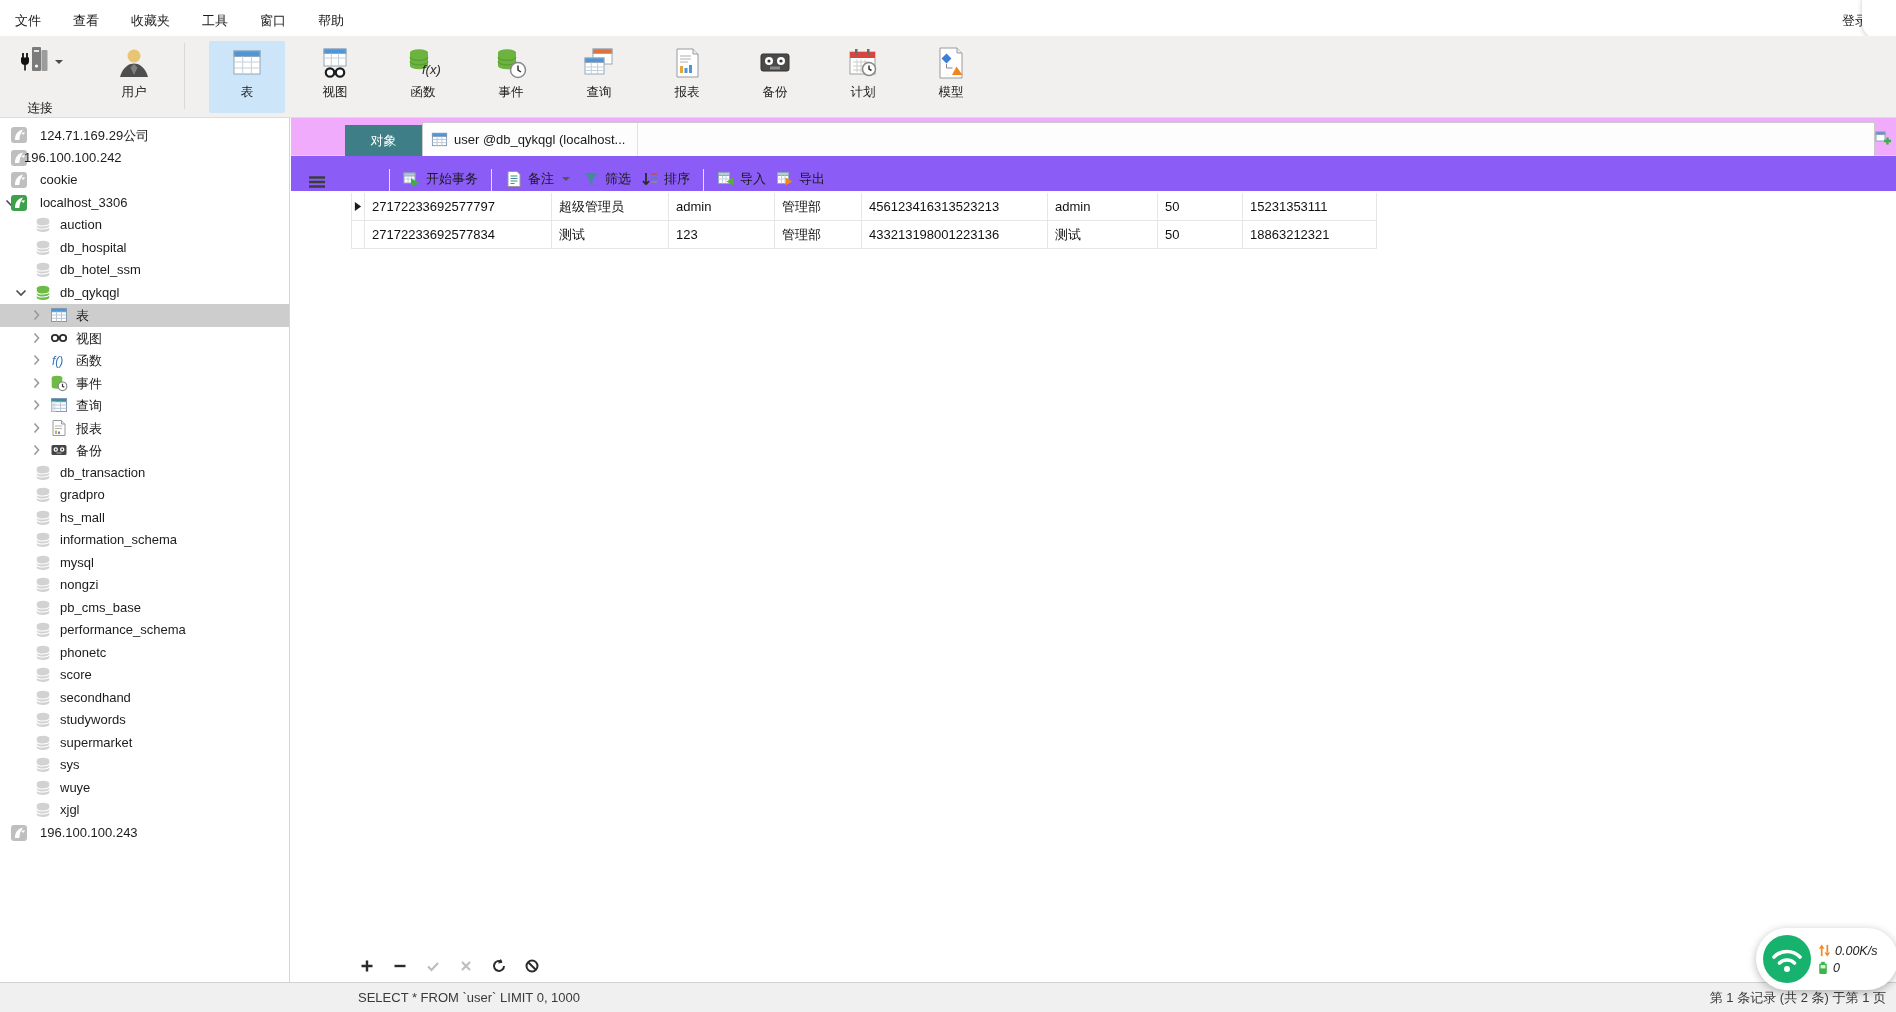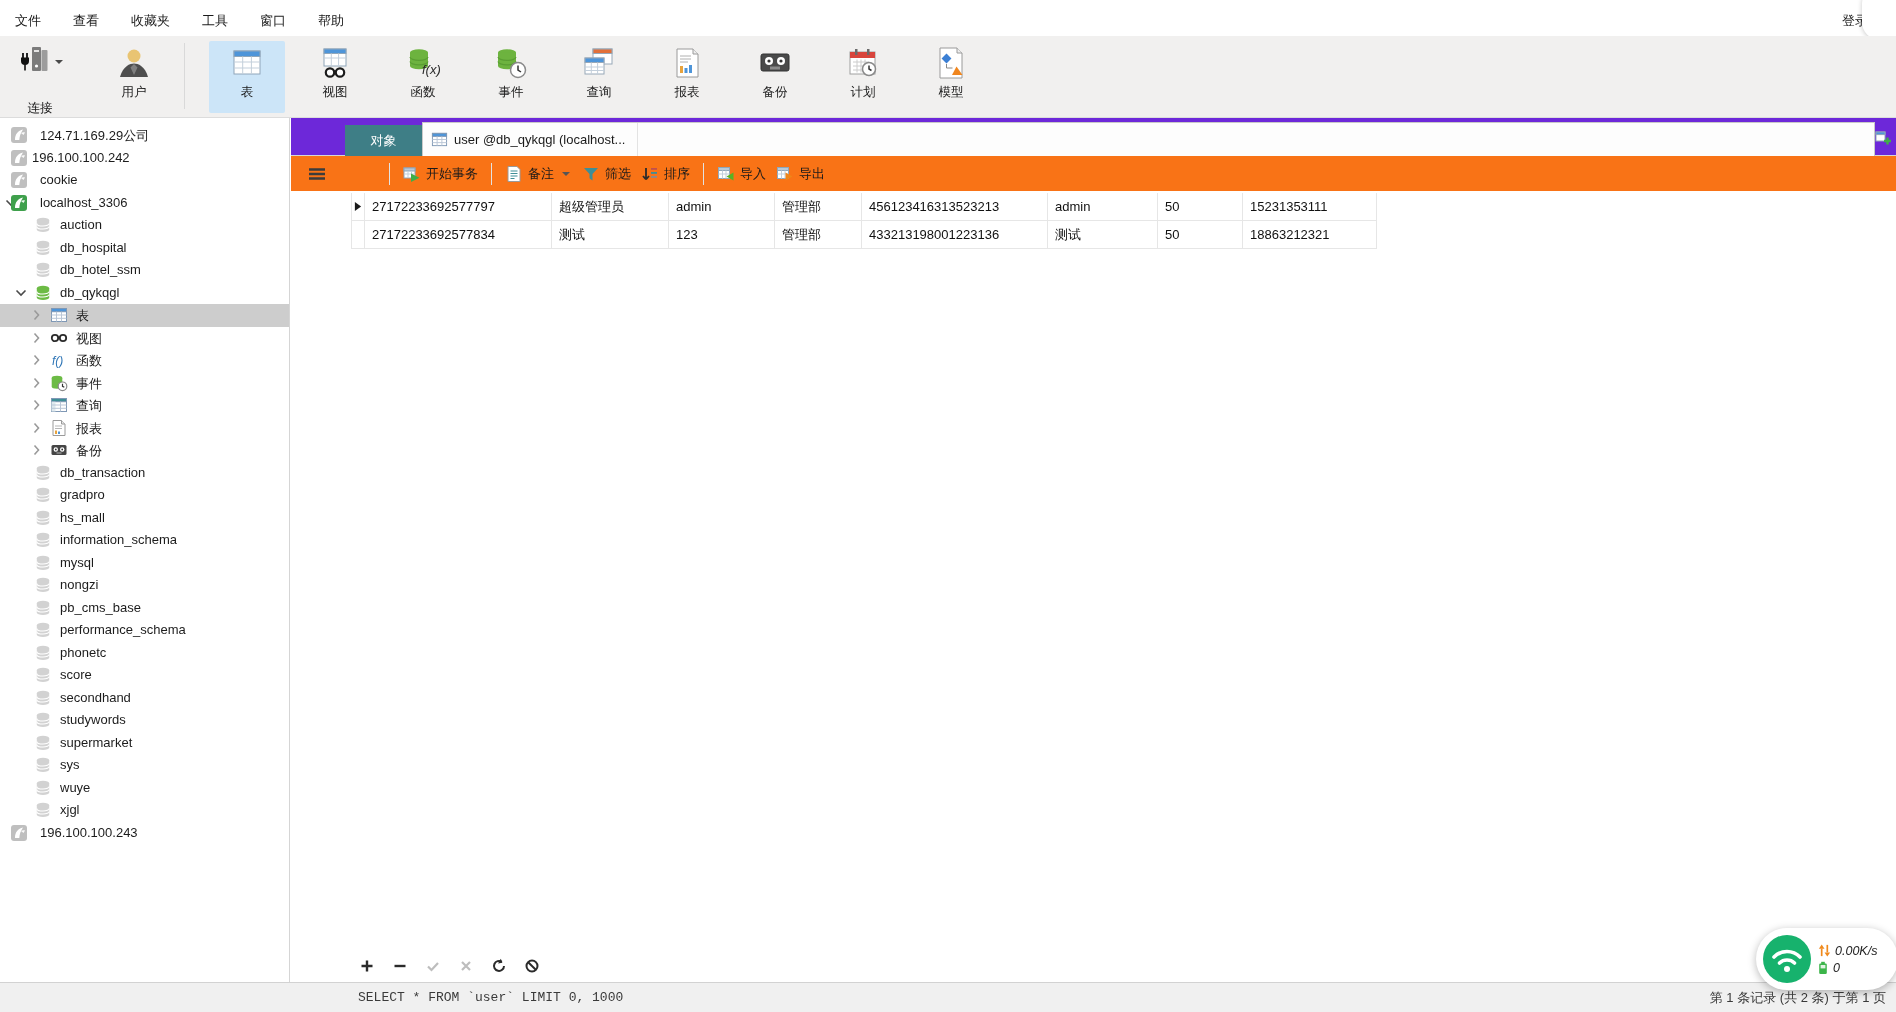--- a/index.html
+++ b/index.html
@@ -33,29 +33,29 @@
 
   
   .sidebar { position:absolute; top:118px; left:0; width:290px; bottom:30px; background:#fff; border-right:1px solid #d5d5d5; overflow:hidden; padding-top:6px; }
   .tree-row { position:relative; height:22.5px; font-size:13px; color:#1c1c1c; }
   .tree-row.selected { background:#cdcdcd; }
   .tree-chevron, .tree-icon { position:absolute; top:2px; width:18px; height:18px; }
   .tree-label { position:absolute; top:3px; white-space:nowrap; }
 
   
   .main { position:absolute; left:291px; top:118px; right:0; bottom:30px; background:#fff; }
-  .tabstrip { position:absolute; top:0; left:0; right:0; height:38px; background:#6d28d9; border-bottom:1px solid #d7d7d7; }
+  .tabstrip { position:absolute; top:0; left:0; right:0; height:38px; background:#f0abfc; border-bottom:1px solid #d7d7d7; }
   .tab-objects { position:absolute; left:54px; top:7px; width:77px; height:31px; background:#3e7e86; color:#fff; font-size:13px; display:flex; align-items:center; justify-content:center; }
   .tab-active-wrap { position:absolute; left:131px; top:4px; right:21px; bottom:-1px; background:#fdfdfd; border:1px solid #c9c9c9; border-bottom:none; display:flex; }
   .tab-active { width:215px; display:flex; align-items:center; padding-left:8px; gap:6px; font-size:13px; border-right:1px solid #e3e3e3; color:#1a1a1a; }
   .tab-icon { width:17px; height:17px; flex:none; }
   .newtab-btn { position:absolute; right:4px; top:11px; width:17px; height:17px; }
 
   
-  .grid-toolbar { position:absolute; top:38px; left:0; right:0; height:35px; background:#f97316; display:flex; align-items:center; font-size:13px; color:#1a1a1a; }
+  .grid-toolbar { position:absolute; top:38px; left:0; right:0; height:35px; background:#8b5cf6; display:flex; align-items:flex-end; font-size:13px; color:#1a1a1a; }
   .gt-btn { display:flex; align-items:center; gap:5px; padding:3px 5px; flex:none; }
   .gt-icon { width:18px; height:18px; flex:none; }
   .gt-sep { width:1px; height:22px; background:#e2e2e2; margin:0 8px; flex:none; }
   .hamburger { width:20px; height:18px; margin-left:16px; flex:none; }
   .gt-caret { width:0;height:0;border:4px solid transparent;border-top-color:#555;margin:4px 2px 0 3px; }
 
   
   .grid { position:absolute; left:60px; top:75px; font-size:13px; }
   .grid-row { display:flex; }
   .cell { border-right:1px solid #e6e6e6; border-bottom:1px solid #e6e6e6; padding:0 7px; display:flex; align-items:center; overflow:hidden; white-space:nowrap; background:#fff; }
@@ -68,21 +68,21 @@
 
   
   .record-toolbar { position:absolute; left:0; right:0; bottom:0; height:32px; background:#fff; display:flex; align-items:center; gap:17px; padding-left:68px; }
   .rt-btn { width:16px; height:16px; flex:none; }
   .pagination { position:absolute; left:1378px; bottom:6px; display:flex; align-items:center; gap:13px; }
   .pg-btn { width:15px; height:15px; }
   .page-input { width:27px; height:21px; border:1px solid #b5b5b5; font-size:13px; text-align:center; font-family:inherit; padding:0; background:#fff; }
 
   
   .statusbar { position:absolute; bottom:0; left:0; right:0; height:30px; background:#f0f0f0; border-top:1px solid #d2d2d2; font-size:13px; color:#3a3a3a; display:flex; align-items:center; }
-  .status-query { margin-left:358px;font-family:Liberation Mono, monospace; }
+  .status-query { margin-left:358px; }
   .status-record { margin-left:auto; margin-right:10px; }
 
   
   .overlay-pill { position:absolute; left:1756px; top:928px; width:142px; height:62px; background:#fff; border-radius:31px; box-shadow:0 2px 8px rgba(0,0,0,.28); display:flex; align-items:center; z-index:10; }
   .wifi { width:50px; height:50px; margin-left:6px; flex:none; }
   .overlay-texts { margin-left:6px; font-size:12.5px; color:#222; }
   .ov-row { display:flex; align-items:center; gap:4px; height:17px;font-style:italic; }
   .ov-icon-s { width:13px; height:15px; flex:none; }
   .ov-icon-b { width:11px; height:14px; flex:none; }
 </style>
@@ -279,21 +279,21 @@
       <span class="tree-label" style="left: 40px;">124.71.169.29公司</span>
     </div>
     <div class="tree-row">
       <span class="tree-icon" style="left: 10px;">
         <svg viewBox="0 0 18 18" xmlns="http://www.w3.org/2000/svg">
           <rect x="1" y="1" width="16" height="16" rx="3" fill="#bfbfbf"></rect>
           <path d="M5,14 C5,8 8,4.5 13,3.5 C10.5,7 9.5,10.5 9.3,14 Z" fill="#fff"></path>
           <path d="M11,7 C12.5,6 14,6 15,6.5 L13.5,9 Z" fill="#fff" opacity=".9"></path>
         </svg>
       </span>
-      <span class="tree-label" style="left: 32px; text-align: right;">196.100.100.242</span>
+      <span class="tree-label" style="left: 24px; text-align: right;">196.100.100.242</span>
     </div>
     <div class="tree-row">
       <span class="tree-icon" style="left: 10px;">
         <svg viewBox="0 0 18 18" xmlns="http://www.w3.org/2000/svg">
           <rect x="1" y="1" width="16" height="16" rx="3" fill="#bfbfbf"></rect>
           <path d="M5,14 C5,8 8,4.5 13,3.5 C10.5,7 9.5,10.5 9.3,14 Z" fill="#fff"></path>
           <path d="M11,7 C12.5,6 14,6 15,6.5 L13.5,9 Z" fill="#fff" opacity=".9"></path>
         </svg>
       </span>
       <span class="tree-label" style="left: 40px;">cookie</span>

